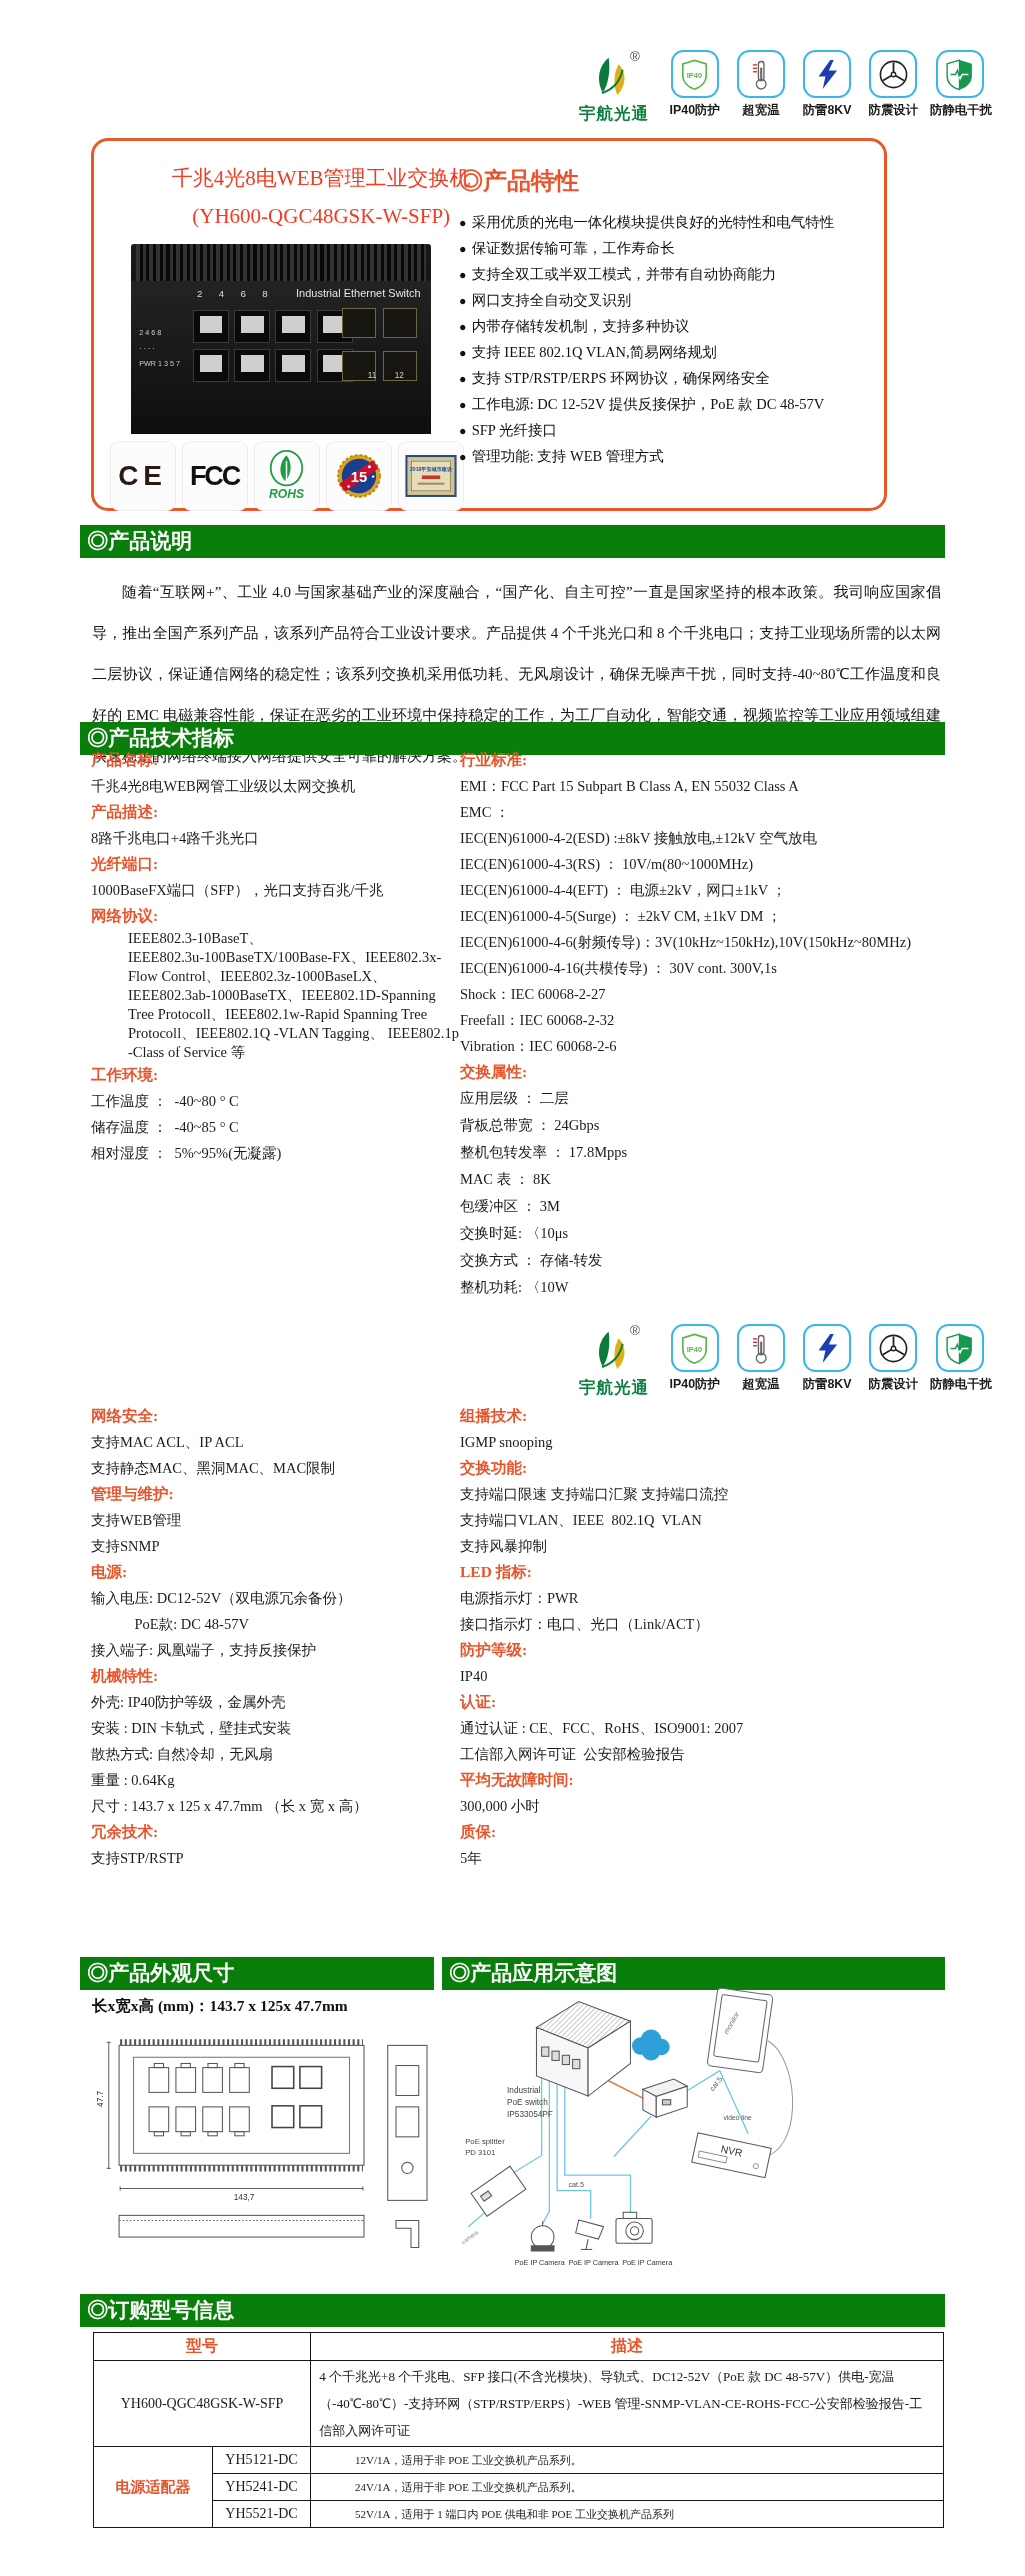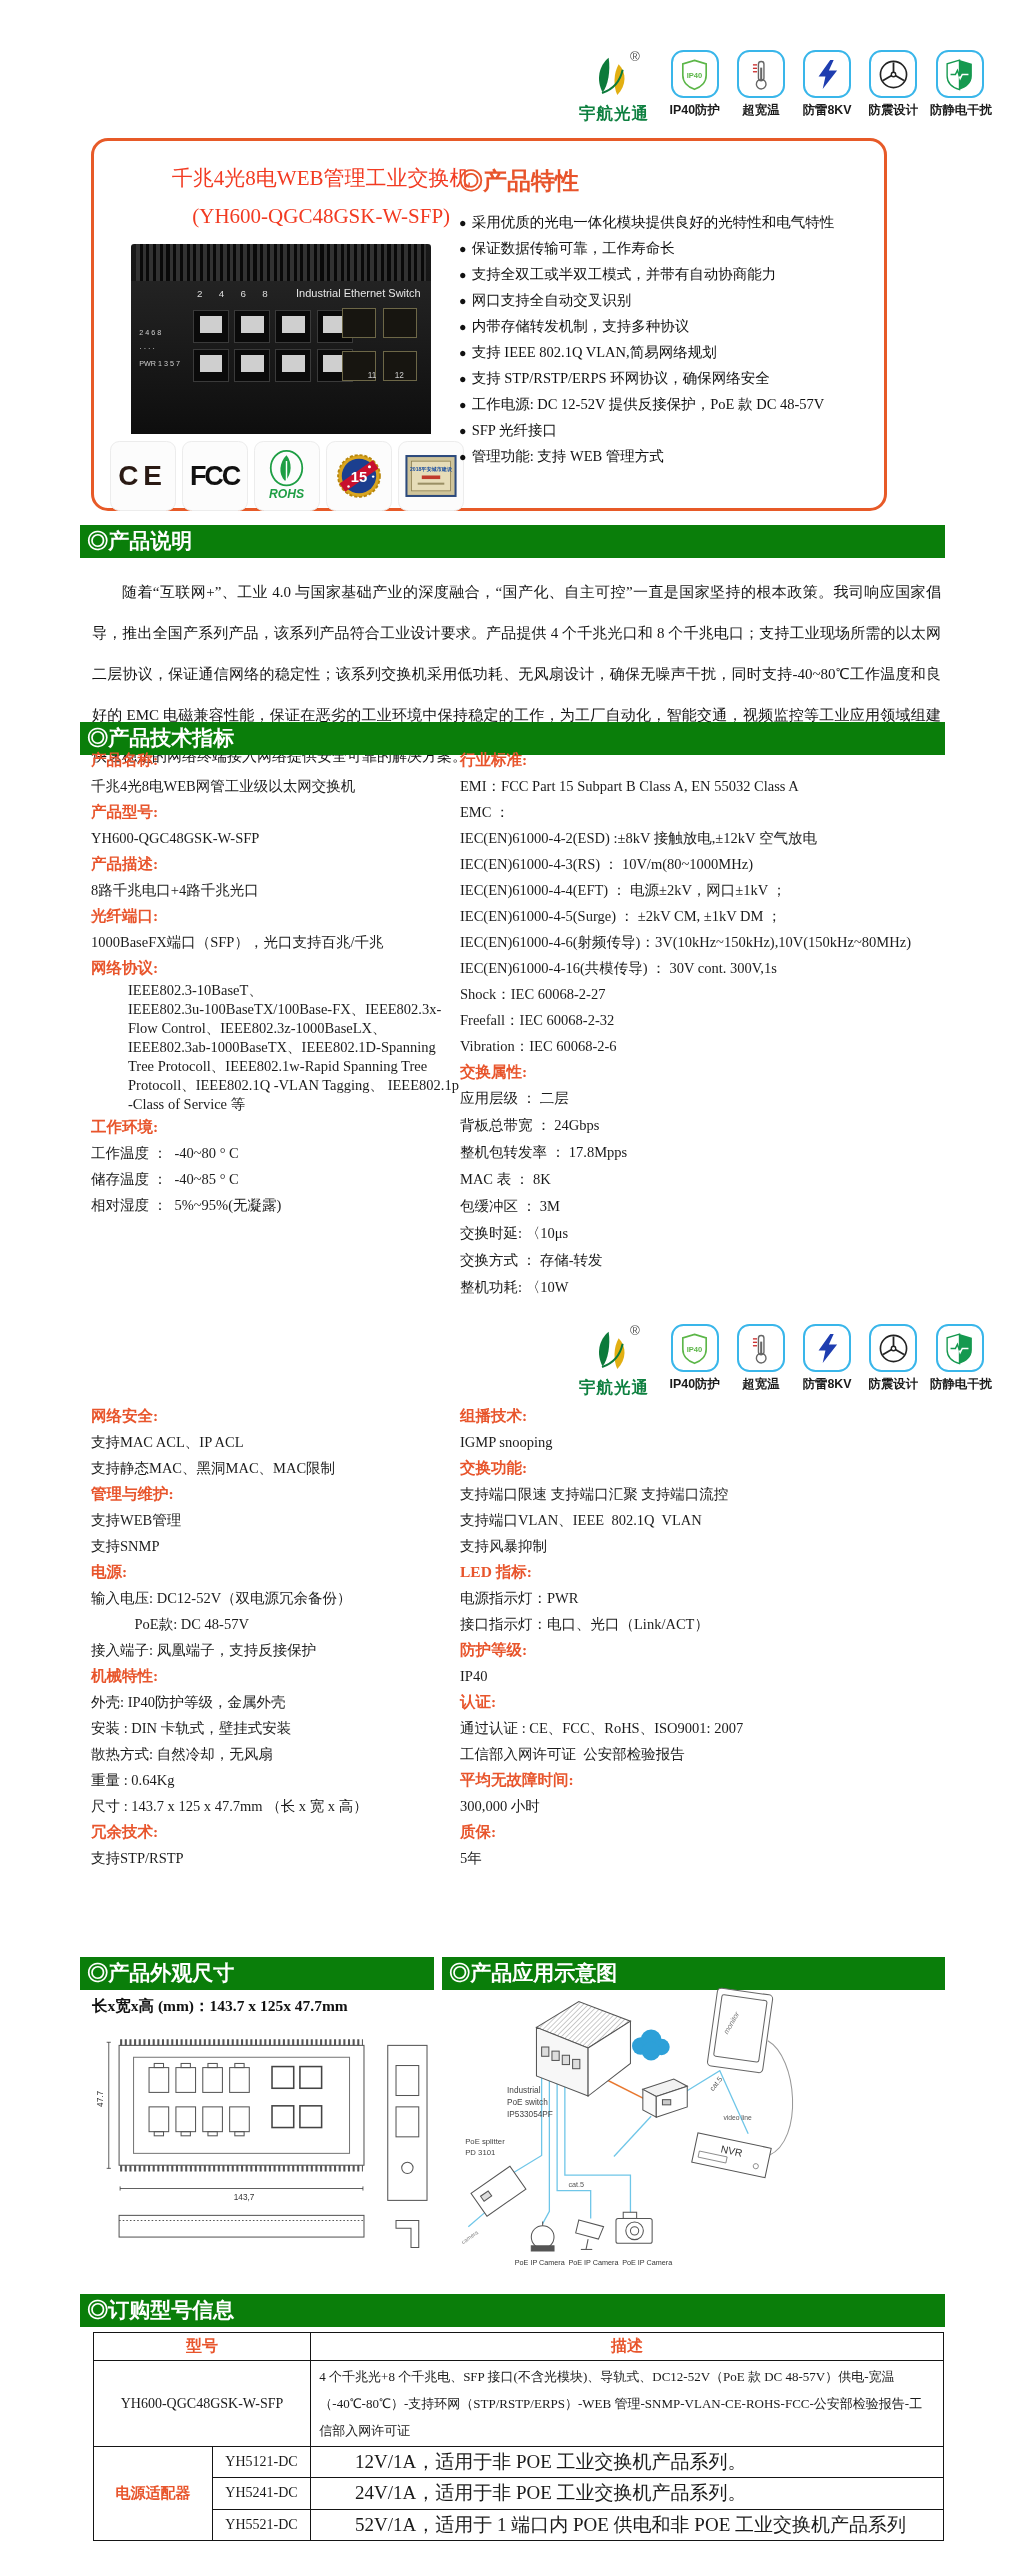--- a/index.html
+++ b/index.html
@@ -85,21 +85,21 @@
   svg text{font-family:"Liberation Sans",sans-serif;}
 
   
   .order-table{position:absolute;top:2332px;left:93px;border-collapse:collapse;table-layout:fixed;}
   .order-table td{border:1px solid #151515;box-sizing:border-box;}
   .order-table .th{color:#e8552c;font-size:16px;font-weight:bold;text-align:center;height:28px;}
   .model-cell{text-align:center;font-size:14px;}
   .desc-cell{font-size:13px;padding:2.1px 8.3px;}
   .main-desc{line-height:27px;}
   .adapter-row td{height:27px;}
-  .adapter-desc{font-size:19px;padding-left:44px;}
+  .adapter-desc{font-size:11px;padding-left:44px;}
   .group-cell{color:#e8552c;font-size:15px;font-weight:bold;text-align:center;}
 </style>
 </head>
 <body>
 
 <div class="page">
 
   <div class="brandrow" id="brandrow1">
     <div class="brand">
       <svg width="50" height="44" viewBox="0 0 70 66">
@@ -258,24 +258,20 @@
   </div>
 
   <div class="bar" id="bar-desc">◎产品说明</div>
   <div class="desc-par">随着“互联网+”、工业 4.0 与国家基础产业的深度融合，“国产化、自主可控”一直是国家坚持的根本政策。我司响应国家倡导，推出全国产系列产品，该系列产品符合工业设计要求。产品提供 4 个千兆光口和 8 个千兆电口；支持工业现场所需的以太网二层协议，保证通信网络的稳定性；该系列交换机采用低功耗、无风扇设计，确保无噪声干扰，同时支持-40~80℃工作温度和良好的 EMC 电磁兼容性能，保证在恶劣的工业环境中保持稳定的工作，为工厂自动化，智能交通，视频监控等工业应用领域组建快速稳定的网络终端接入网络提供安全可靠的解决方案。</div>
 
   <div class="bar" id="bar-tech">◎产品技术指标</div>
   <div class="spec-col" id="tech-left">
       <div class="spec-block">
         <div class="spec-label">产品名称:</div>
         <div class="spec-line">千兆4光8电WEB网管工业级以太网交换机</div>
-      </div>
-      <div class="spec-block">
-        <div class="spec-label">产品型号:</div>
-        <div class="spec-line">YH600-QGC48GSK-W-SFP</div>
       </div>
       <div class="spec-block">
         <div class="spec-label">产品描述:</div>
         <div class="spec-line">8路千兆电口+4路千兆光口</div>
       </div>
       <div class="spec-block">
         <div class="spec-label">光纤端口:</div>
         <div class="spec-line">1000BaseFX端口（SFP），光口支持百兆/千兆</div>
       </div>
       <div class="spec-block dense">

